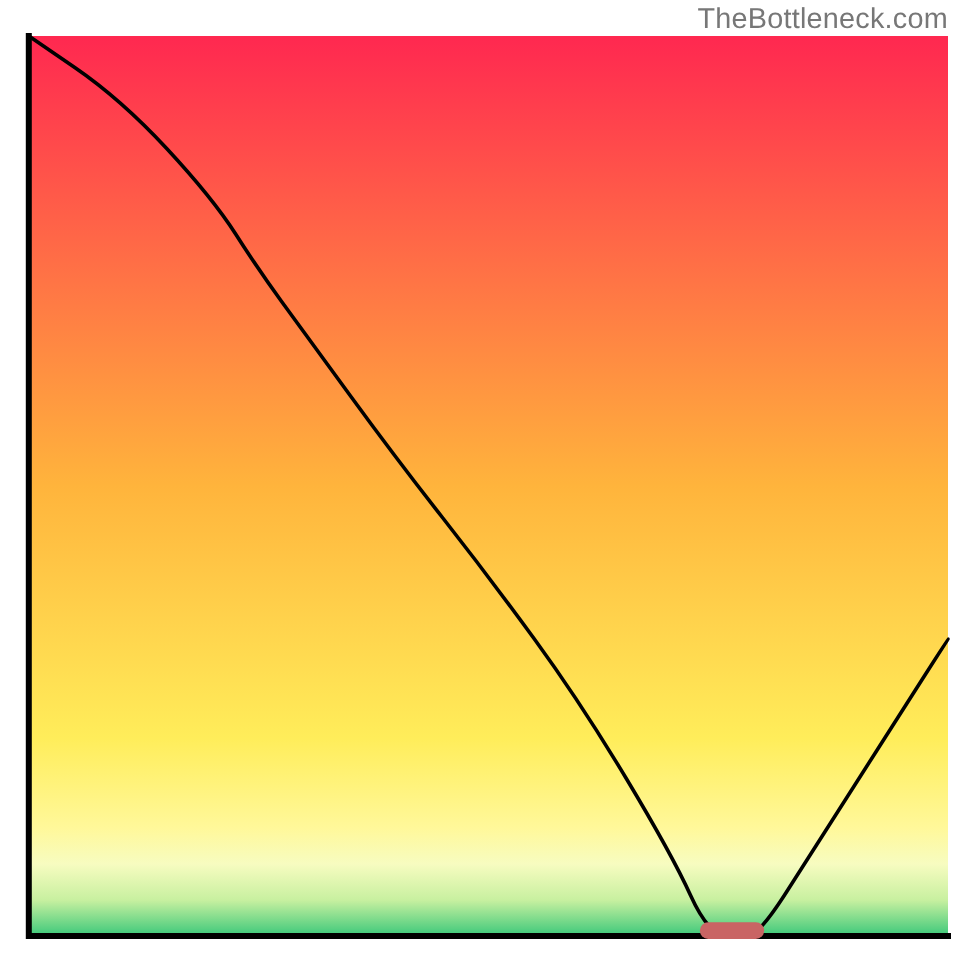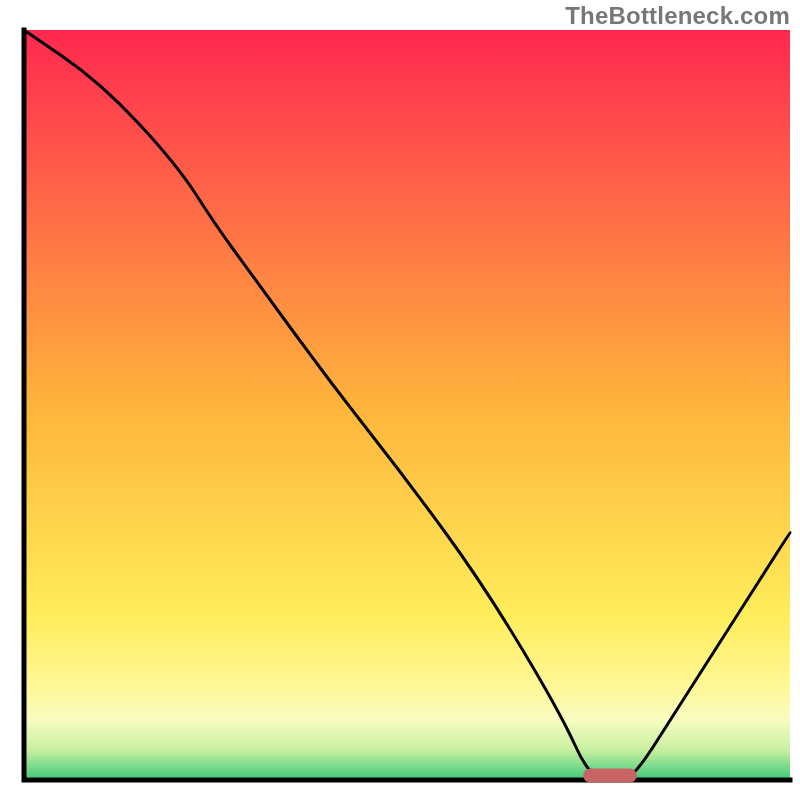--- a/index.html
+++ b/index.html
@@ -13,21 +13,21 @@
   .frame {
     position: relative;
     width: 800px;
     height: 800px;
   }
   .watermark {
     position: absolute;
     top: 2px;
     right: 10px;
     font-size: 24px;
-    font-weight: bold;
+    font-weight: normal;
     color: #777777;
     letter-spacing: 0.2px;
   }
   svg.plot {
     position: absolute;
     top: 0;
     left: 0;
   }
 </style>
 </head>

